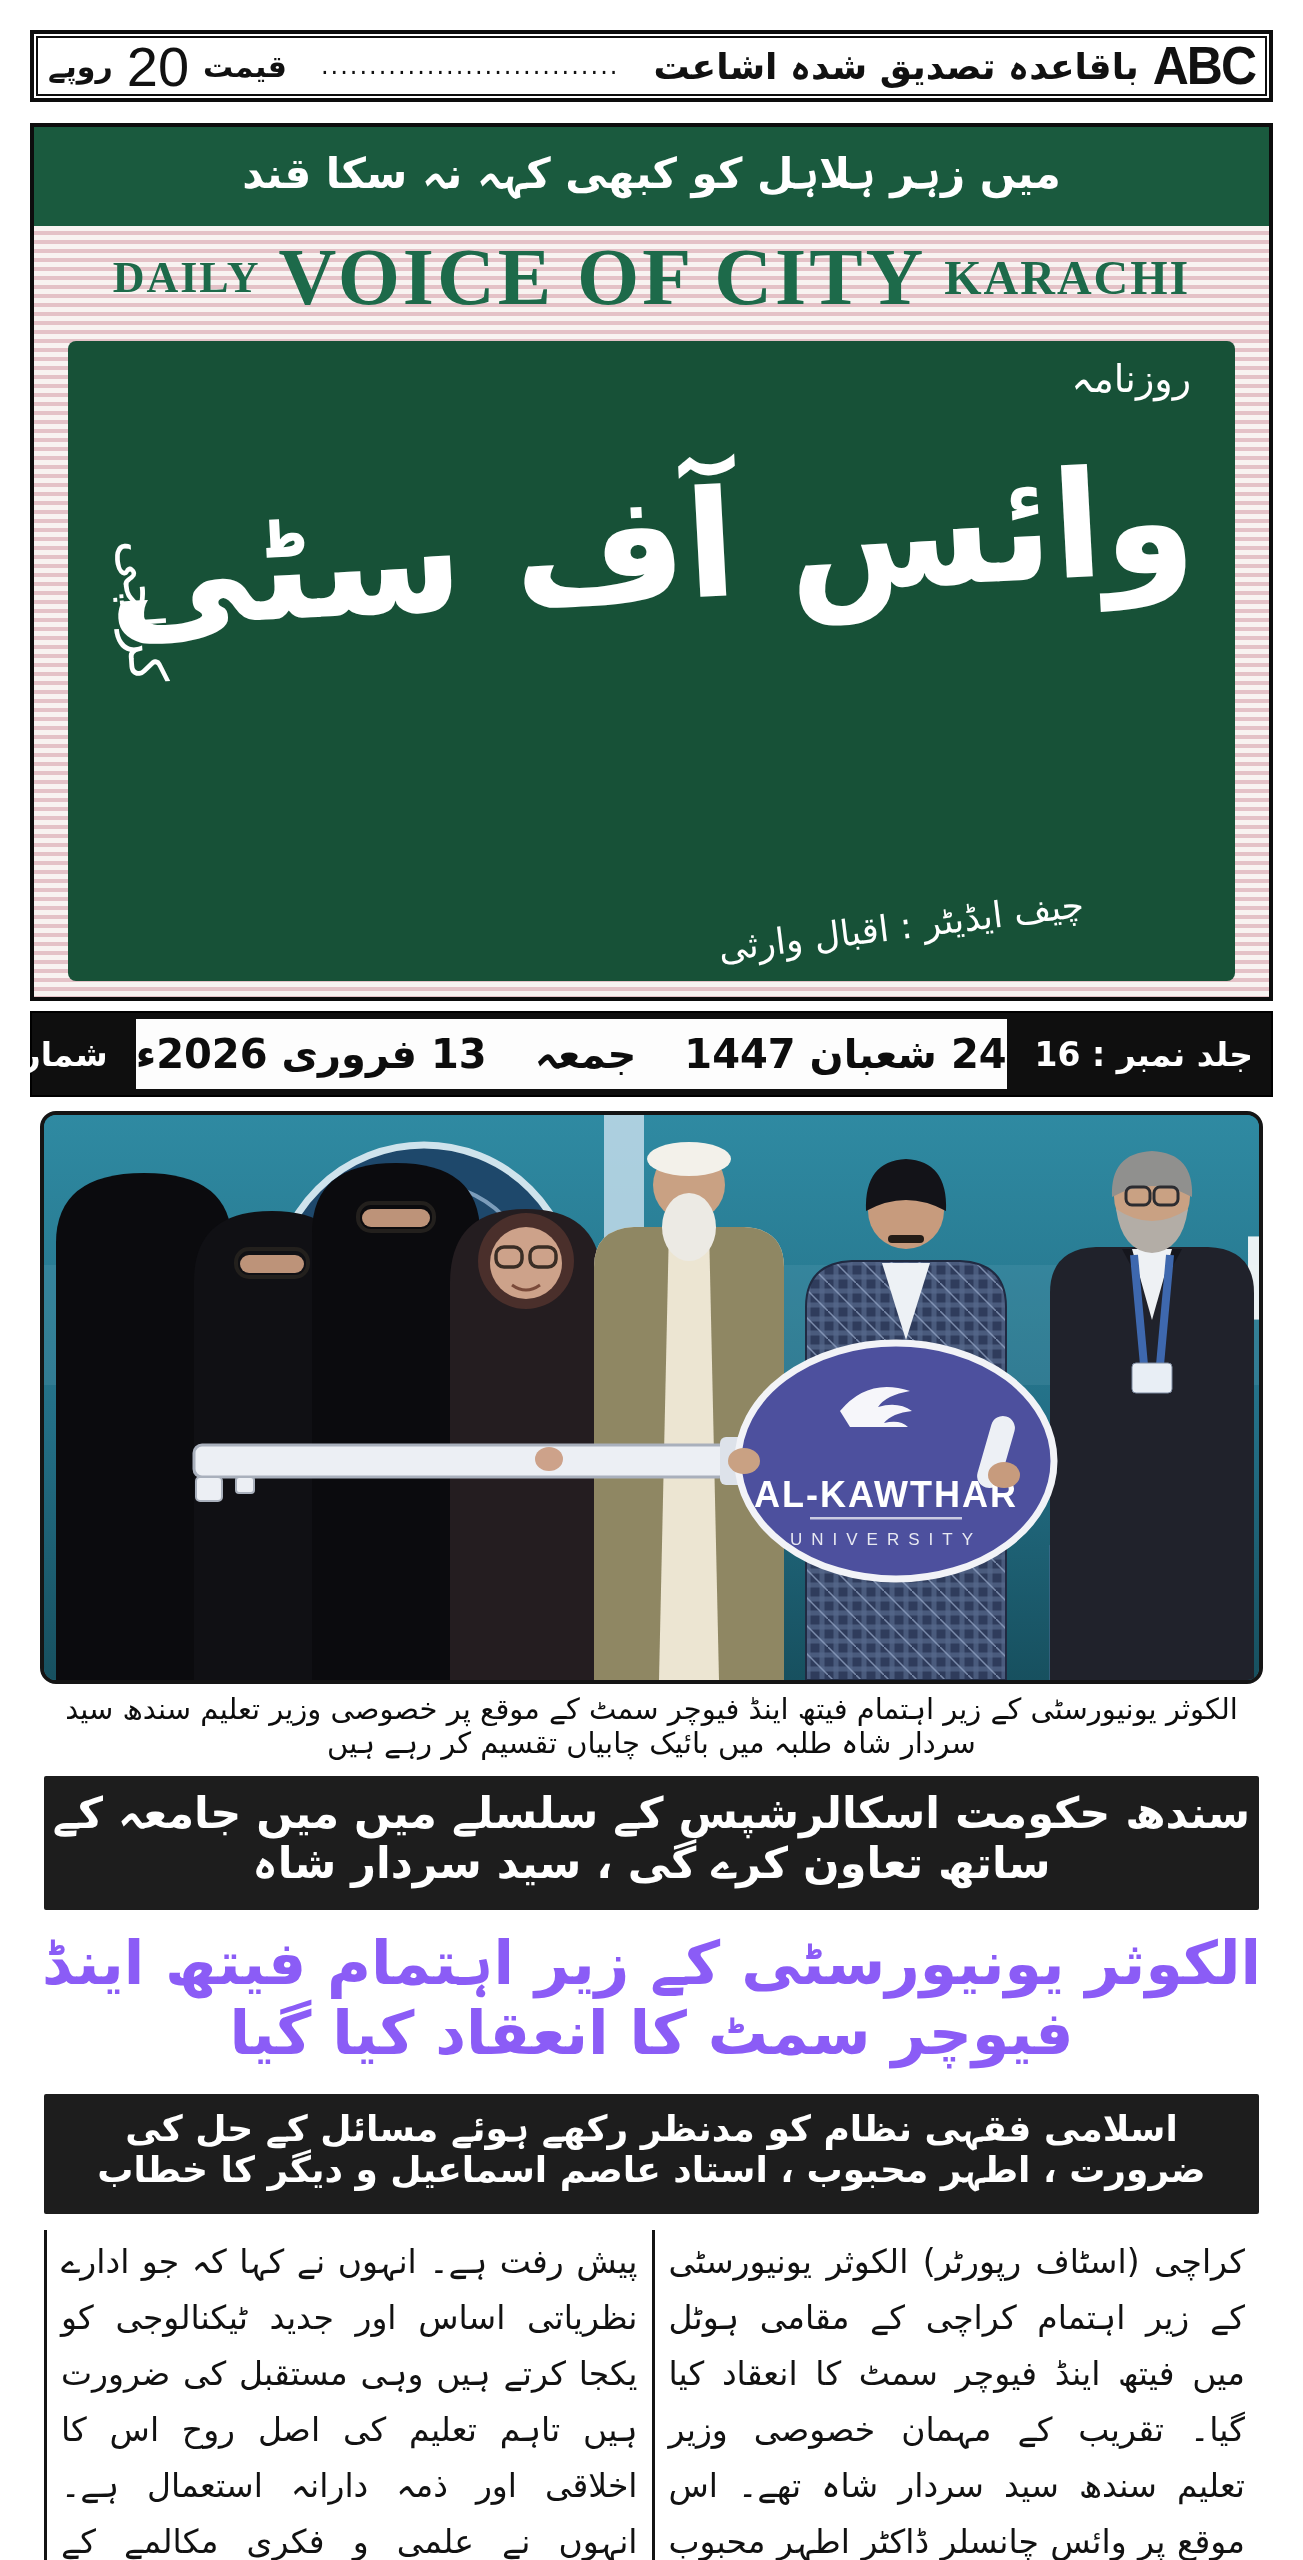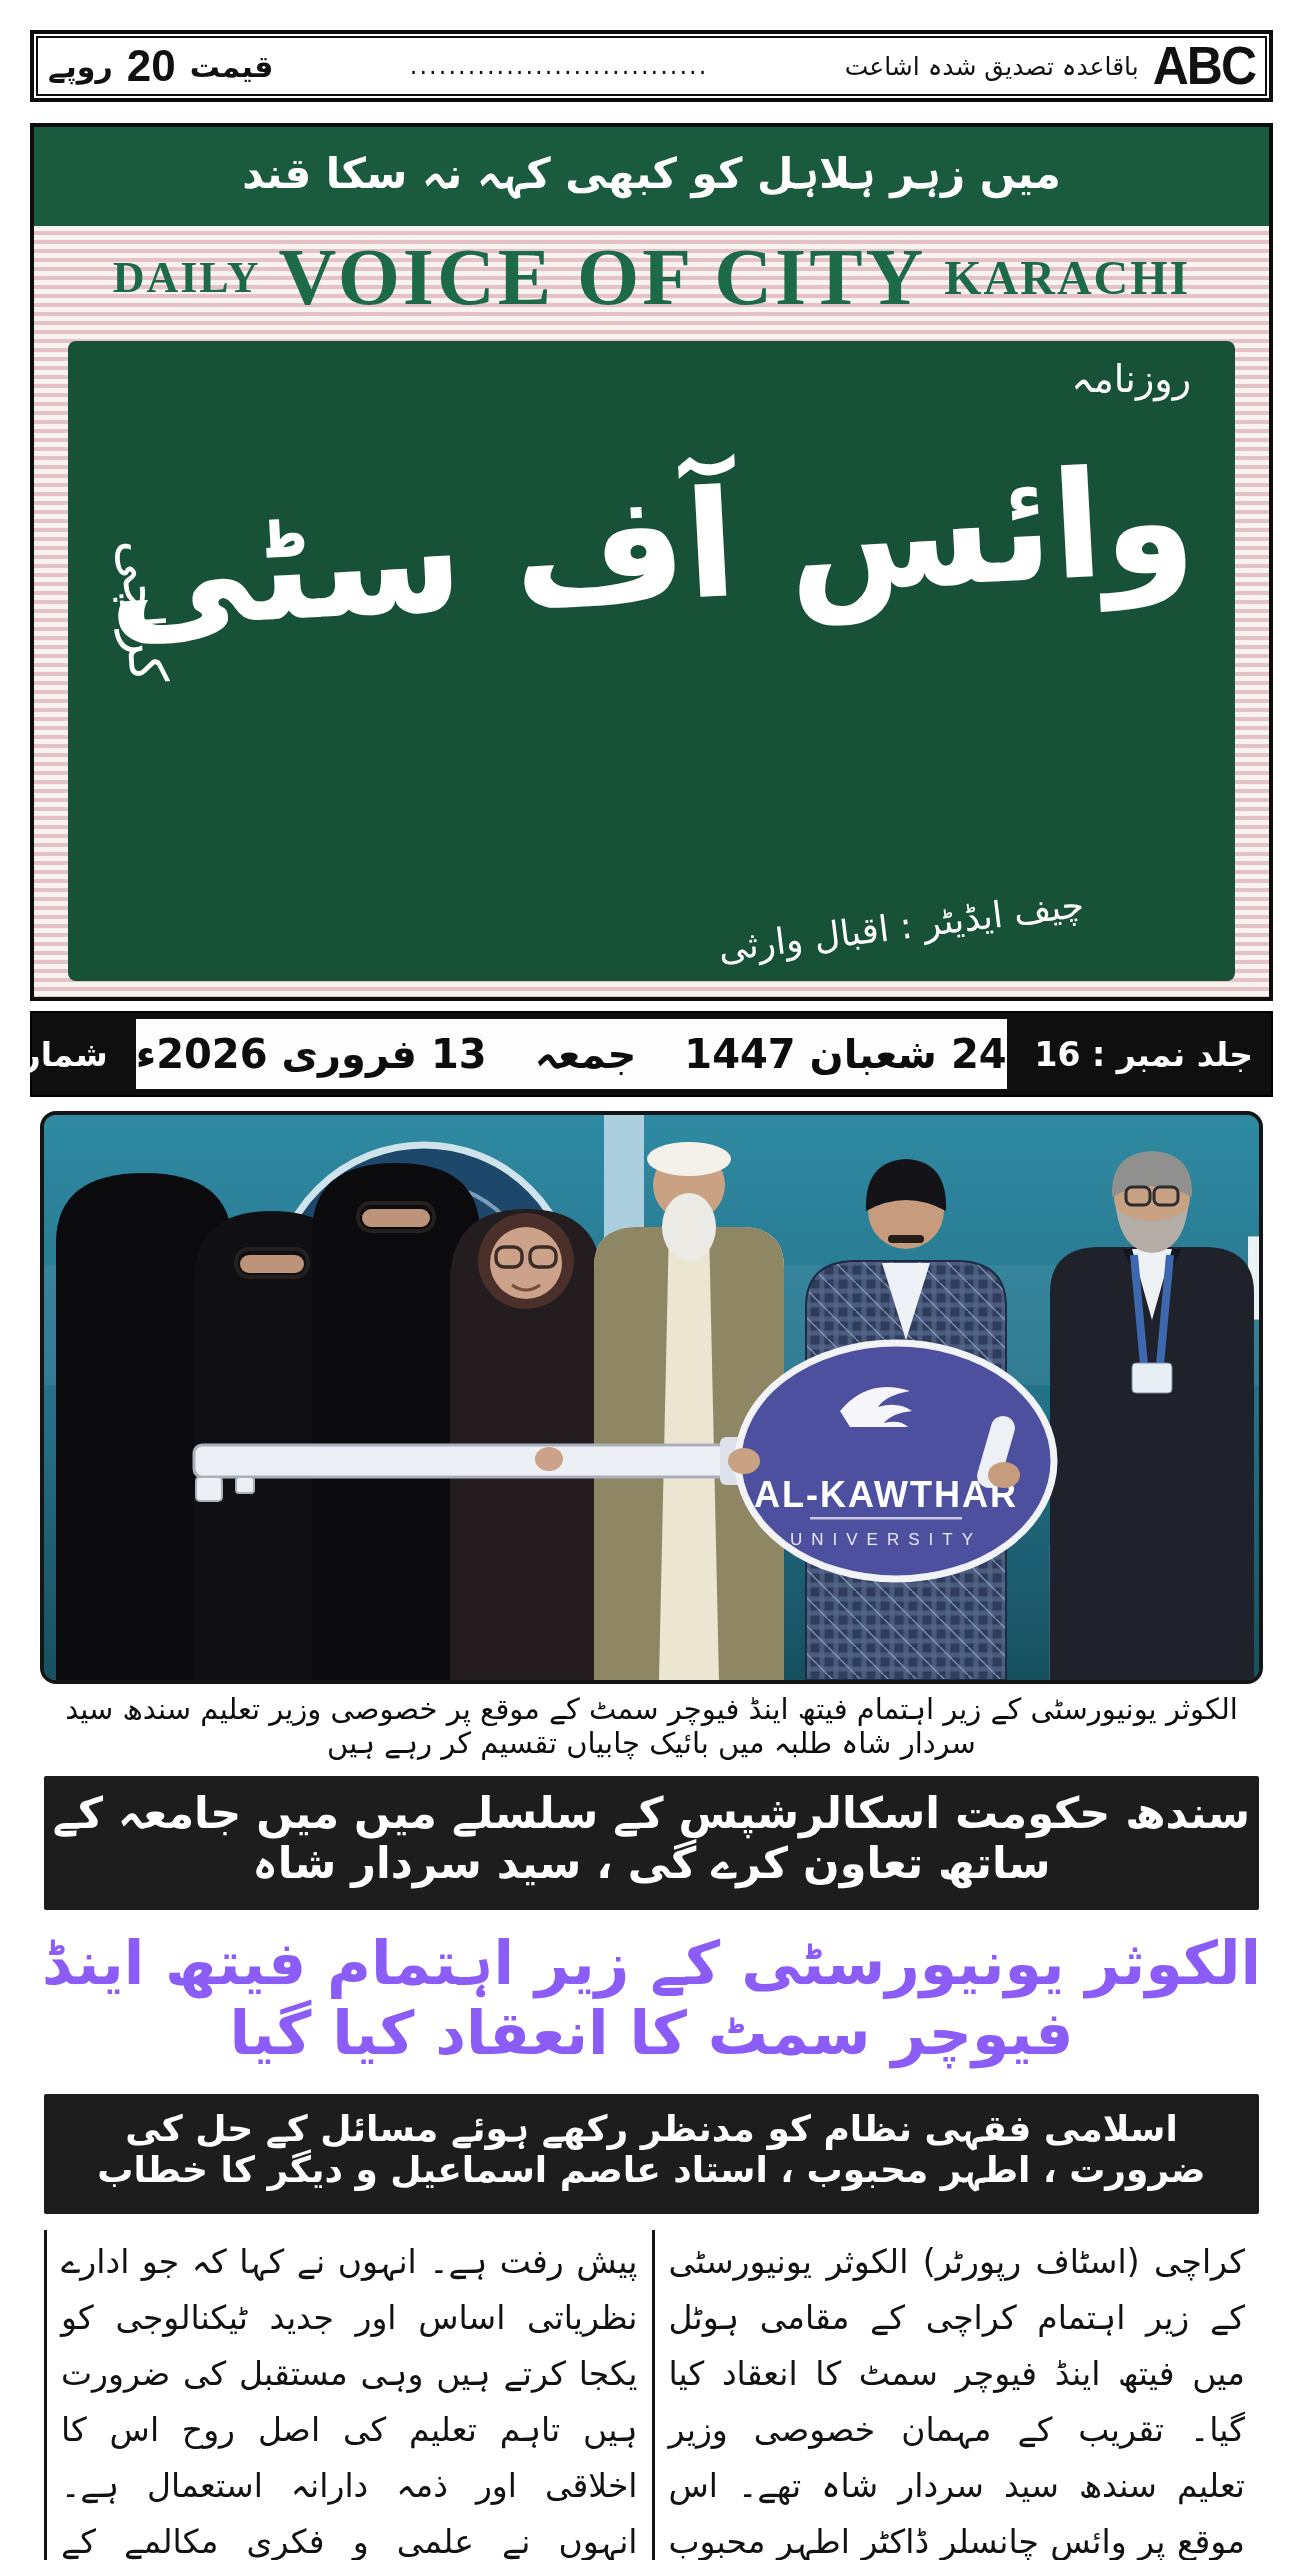--- a/index.html
+++ b/index.html
@@ -3,24 +3,24 @@
 <meta charset="utf-8">
 <style>
   html,body{margin:0;padding:0;background:#ffffff;}
   .page{position:relative;width:1303px;height:2560px;overflow:hidden;background:#ffffff;
         font-family:"DejaVu Sans",sans-serif;color:#111;}
 
   
   .topbar{margin:30px 30px 0;border:4px solid #0d0d0d;box-shadow:inset 0 0 0 2px #fff,inset 0 0 0 4px #0d0d0d;
           display:flex;direction:rtl;align-items:center;gap:14px;padding:4px 14px;height:56px;background:#fff;}
   .abc{font-family:"Liberation Sans",sans-serif;font-weight:bold;font-size:50px;letter-spacing:-2px;transform:scaleY(1.08);}
-  .certified{font-size:25px;font-weight:normal;white-space:nowrap;}
+  .certified{font-size:36px;font-weight:bold;white-space:nowrap;}
   .dots{flex:1;overflow:hidden;white-space:nowrap;font-size:24px;letter-spacing:2px;text-align:center;}
   .price-label,.price-unit{font-size:30px;font-weight:bold;white-space:nowrap;}
-  .price-value{font-family:"Liberation Sans",sans-serif;font-size:44px;font-weight:bold;}
+  .price-value{font-family:"Liberation Sans",sans-serif;font-size:56px;font-weight:normal;}
 
   
   .masthead{margin:21px 30px 0;border:4px solid #0d0d0d;
             background:repeating-linear-gradient(#f8f3f1 0 5px,#e4c2c7 5px 9px);}
   .slogan{background:#1a5a3e;color:#fff;text-align:center;font-size:42px;font-weight:bold;
           padding:22px 10px 28px;direction:rtl;}
   .voc{display:flex;align-items:center;justify-content:center;gap:18px;padding:6px 6px 8px;
        color:#1d6a4a;font-family:"Liberation Serif",serif;font-weight:bold;}
   .voc-daily{font-size:44px;letter-spacing:2px;}
   .voc-voice{font-size:80px;letter-spacing:3px;}

